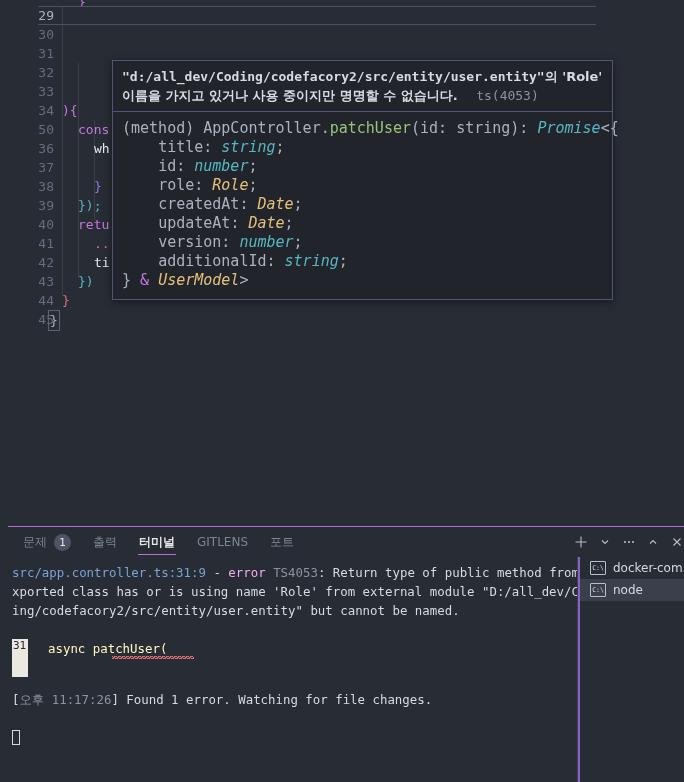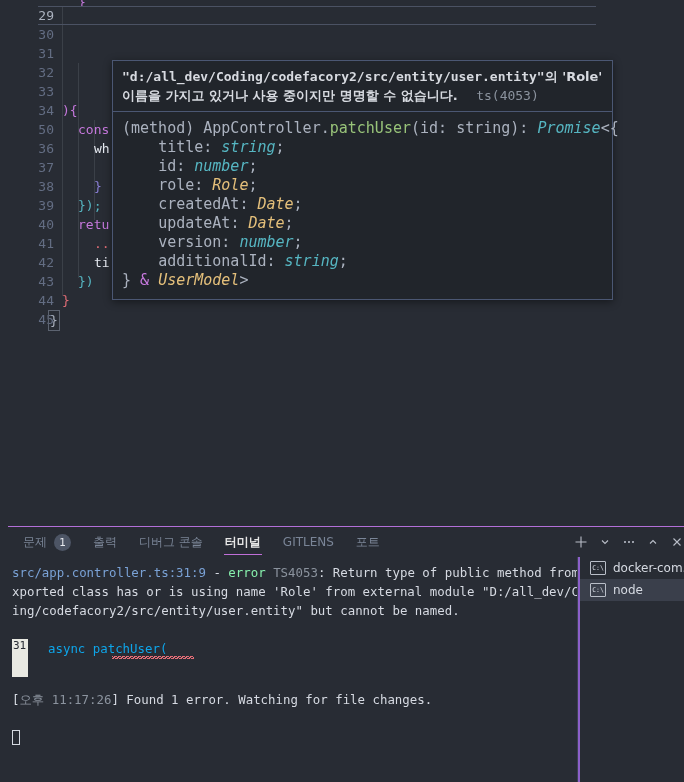--- a/index.html
+++ b/index.html
@@ -64,21 +64,21 @@
   .badge{display:inline-flex;align-items:center;justify-content:center;width:17px;height:17px;border-radius:50%;
     background:#4d5565;color:#e7e9ee;font-size:10.5px;margin-left:7px;font-weight:400;}
 
   .panel-actions{position:absolute;right:4px;top:0;height:30px;display:flex;align-items:center;gap:2px;}
   .pact{width:22px;height:22px;display:flex;align-items:center;justify-content:center;color:#b9bec8;cursor:pointer;}
 
   .term-wrap{position:absolute;left:0;top:30px;right:0;bottom:0;display:flex;}
   .term-body{flex:1;position:relative;padding:6px 0 0 4px;overflow:hidden;
     font-family:"DejaVu Sans Mono","Liberation Mono",monospace;font-size:12.4px;line-height:19px;color:#d6dae2;}
   .tline{white-space:pre;}
-  .e-red{color:#86efac;}
+  .e-red{color:#f0abfc;}
   .e-gray{color:#8b939e;}
   .e-blue{color:#7aa2d6;}
   .snippet-bar{position:absolute;left:4px;width:15px;background:#e9e9e2;}
   .red-sq{
     display:inline-block;height:3px;
     background-image:repeating-linear-gradient(135deg,#e06c75 0,#e06c75 1px,transparent 1px,transparent 2px,#e06c75 2px,#e06c75 3px,transparent 3px,transparent 4px);
     background-size:4px 3px;background-repeat:repeat-x;
   }
   .cursor-block{display:inline-block;width:8px;height:15px;border:1px solid #d6dae2;box-sizing:border-box;vertical-align:-3px;}
 
@@ -222,23 +222,20 @@
   <div class="panel">
 
     <div class="panel-tabs">
       <div class="ptab">
         <span>문제</span>
         <span class="badge">1</span>
       </div>
       <div class="ptab">
         <span>출력</span>
       </div>
-      <div class="ptab">
-        <span>디버그 콘솔</span>
-      </div>
       <div class="ptab active">
         <span>터미널</span>
       </div>
       <div class="ptab">
         <span>GITLENS</span>
       </div>
       <div class="ptab">
         <span>포트</span>
       </div>
     </div>
@@ -277,21 +274,21 @@
 
       <div class="term-body">
         <div class="tline"><span class="e-blue">src/app.controller.ts:31:9</span><span> - </span><span class="e-red">error</span><span class="e-gray"> TS4053</span><span>: </span><span>Return type of public method from e</span></div>
         <div class="tline">xported class has or is using name 'Role' from external module "D:/all_dev/Cod</div>
         <div class="tline">ing/codefacory2/src/entity/user.entity" but cannot be named.</div>
         <div class="tline" style="height:19px;"></div>
 
         <div style="position:relative;height:38px;">
           <div class="snippet-bar" style="left:0;top:0;height:38px;width:16px;"></div>
           <div style="position:absolute;left:1px;top:0;color:#282c34;font-size:11px;line-height:14px;">31</div>
-          <div style="position:absolute;left:36px;top:0;color:#0ea5e9;">async patchUser(</div>
+          <div style="position:absolute;left:36px;top:0;color:#fef9c3;">async patchUser(</div>
           <div class="red-sq" style="position:absolute;left:100px;top:17px;width:82px;"></div>
         </div>
 
         <div class="tline" style="height:13px;"></div>
 
         <div class="tline"><span>[</span><span class="e-gray">오후</span><span class="e-gray"> 11:17:26</span><span>]</span><span> Found 1 error. Watching for file changes.</span></div>
 
         <div class="tline" style="height:19px;"></div>
 
         <div class="tline"><span class="cursor-block"></span></div>

